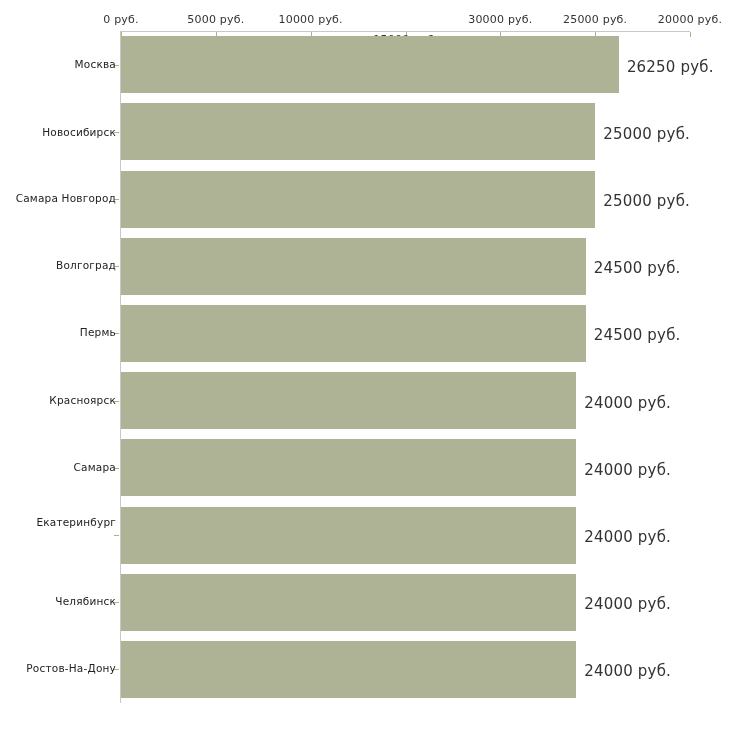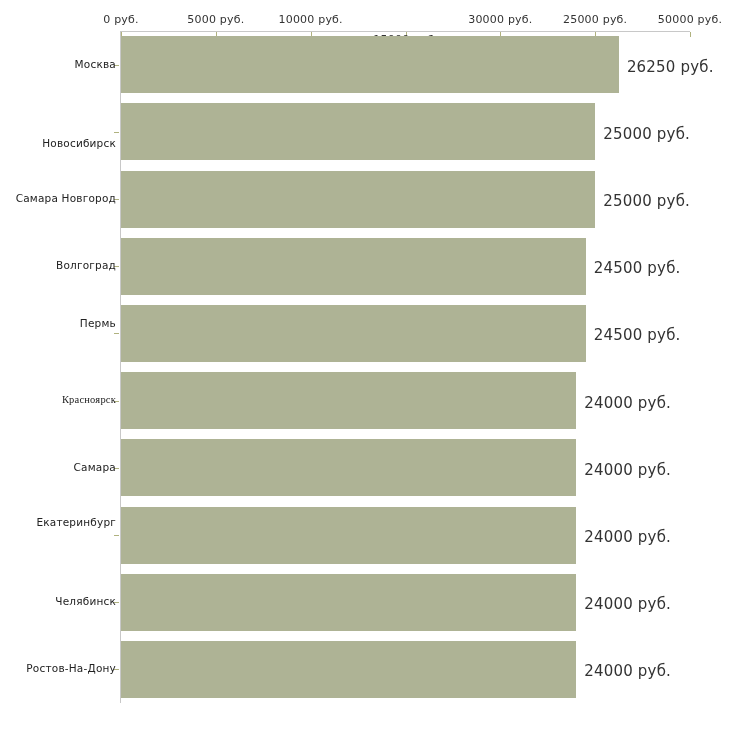--- a/index.html
+++ b/index.html
@@ -100,21 +100,21 @@
       <div class="x-tick-label" style="left: 215.833px;">5000 руб.</div>
       <div class="x-tick" style="left: 310.667px;"></div>
       <div class="x-tick-label" style="left: 310.667px;">10000 руб.</div>
       <div class="x-tick" style="left: 405.5px;"></div>
       <div class="x-tick-label" style="left: 405.5px; margin-top: 20px;">15000 руб.</div>
       <div class="x-tick" style="left: 500.333px;"></div>
       <div class="x-tick-label" style="left: 500.333px;">30000 руб.</div>
       <div class="x-tick" style="left: 595.167px;"></div>
       <div class="x-tick-label" style="left: 595.167px;">25000 руб.</div>
       <div class="x-tick" style="left: 690px;"></div>
-      <div class="x-tick-label" style="left: 690px;">50000 руб.</div>
+      <div class="x-tick-label" style="left: 690px;">20000 руб.</div>
     </div>
 
   <div class="y-axis-line"></div>
   <div id="y-ticks">
       <div class="y-tick" style="top: 65px;"></div>
       <div class="y-tick" style="top: 132px;"></div>
       <div class="y-tick" style="top: 199px;"></div>
       <div class="y-tick" style="top: 266px;"></div>
       <div class="y-tick" style="top: 333px;"></div>
       <div class="y-tick" style="top: 401px;"></div>
@@ -122,33 +122,33 @@
       <div class="y-tick" style="top: 535px;"></div>
       <div class="y-tick" style="top: 602px;"></div>
       <div class="y-tick" style="top: 669px;"></div>
     </div>
 
   <div id="bars-layer">
       <div class="bar" title="Москва 26250 руб." style="top: 36.1px; height: 57px; width: 497.875px; background: rgb(174, 179, 149);"></div>
       <div class="cat-label" style="top: 57.6px;">Москва</div>
       <div class="bar-value-label" style="left: 626.875px; top: 57.6px;">26250 руб.</div>
       <div class="bar" title="Новосибирск 25000 руб." style="top: 103.3px; height: 57px; width: 474.167px; background: rgb(174, 179, 149);"></div>
-      <div class="cat-label" style="top: 137px;">Новосибирск</div>
+      <div class="cat-label" style="top: 126px;">Новосибирск</div>
       <div class="bar-value-label" style="left: 603.167px; top: 124.8px;">25000 руб.</div>
       <div class="bar" title="Нижний Новгород 25000 руб." style="top: 170.5px; height: 57px; width: 474.167px; background: rgb(174, 179, 149);"></div>
       <div class="cat-label" style="top: 192px;">Самара Новгород</div>
       <div class="bar-value-label" style="left: 603.167px; top: 192px;">25000 руб.</div>
       <div class="bar" title="Волгоград 24500 руб." style="top: 237.7px; height: 57px; width: 464.683px; background: rgb(174, 179, 149);"></div>
       <div class="cat-label" style="top: 259.2px;">Волгоград</div>
       <div class="bar-value-label" style="left: 593.683px; top: 259.2px;">24500 руб.</div>
       <div class="bar" title="Пермь 24500 руб." style="top: 304.9px; height: 57px; width: 464.683px; background: rgb(174, 179, 149);"></div>
-      <div class="cat-label" style="top: 317px;">Пермь</div>
+      <div class="cat-label" style="top: 326px;">Пермь</div>
       <div class="bar-value-label" style="left: 593.683px; top: 326.4px;">24500 руб.</div>
       <div class="bar" title="Красноярск 24000 руб." style="top: 372.1px; height: 57px; width: 455.2px; background: rgb(174, 179, 149);"></div>
-      <div class="cat-label" style="top: 393.6px; font-family: Liberation Serif, serif;">Красноярск</div>
+      <div class="cat-label" style="top: 393.6px;">Красноярск</div>
       <div class="bar-value-label" style="left: 584.2px; top: 393.6px;">24000 руб.</div>
       <div class="bar" title="Самара 24000 руб." style="top: 439.3px; height: 57px; width: 455.2px; background: rgb(174, 179, 149);"></div>
       <div class="cat-label" style="top: 460.8px;">Самара</div>
       <div class="bar-value-label" style="left: 584.2px; top: 460.8px;">24000 руб.</div>
       <div class="bar" title="Екатеринбург 24000 руб." style="top: 506.5px; height: 57px; width: 455.2px; background: rgb(174, 179, 149);"></div>
       <div class="cat-label" style="top: 516px;">Екатеринбург</div>
       <div class="bar-value-label" style="left: 584.2px; top: 528px;">24000 руб.</div>
       <div class="bar" title="Челябинск 24000 руб." style="top: 573.7px; height: 57px; width: 455.2px; background: rgb(174, 179, 149);"></div>
       <div class="cat-label" style="top: 595.2px;">Челябинск</div>
       <div class="bar-value-label" style="left: 584.2px; top: 595.2px;">24000 руб.</div>

